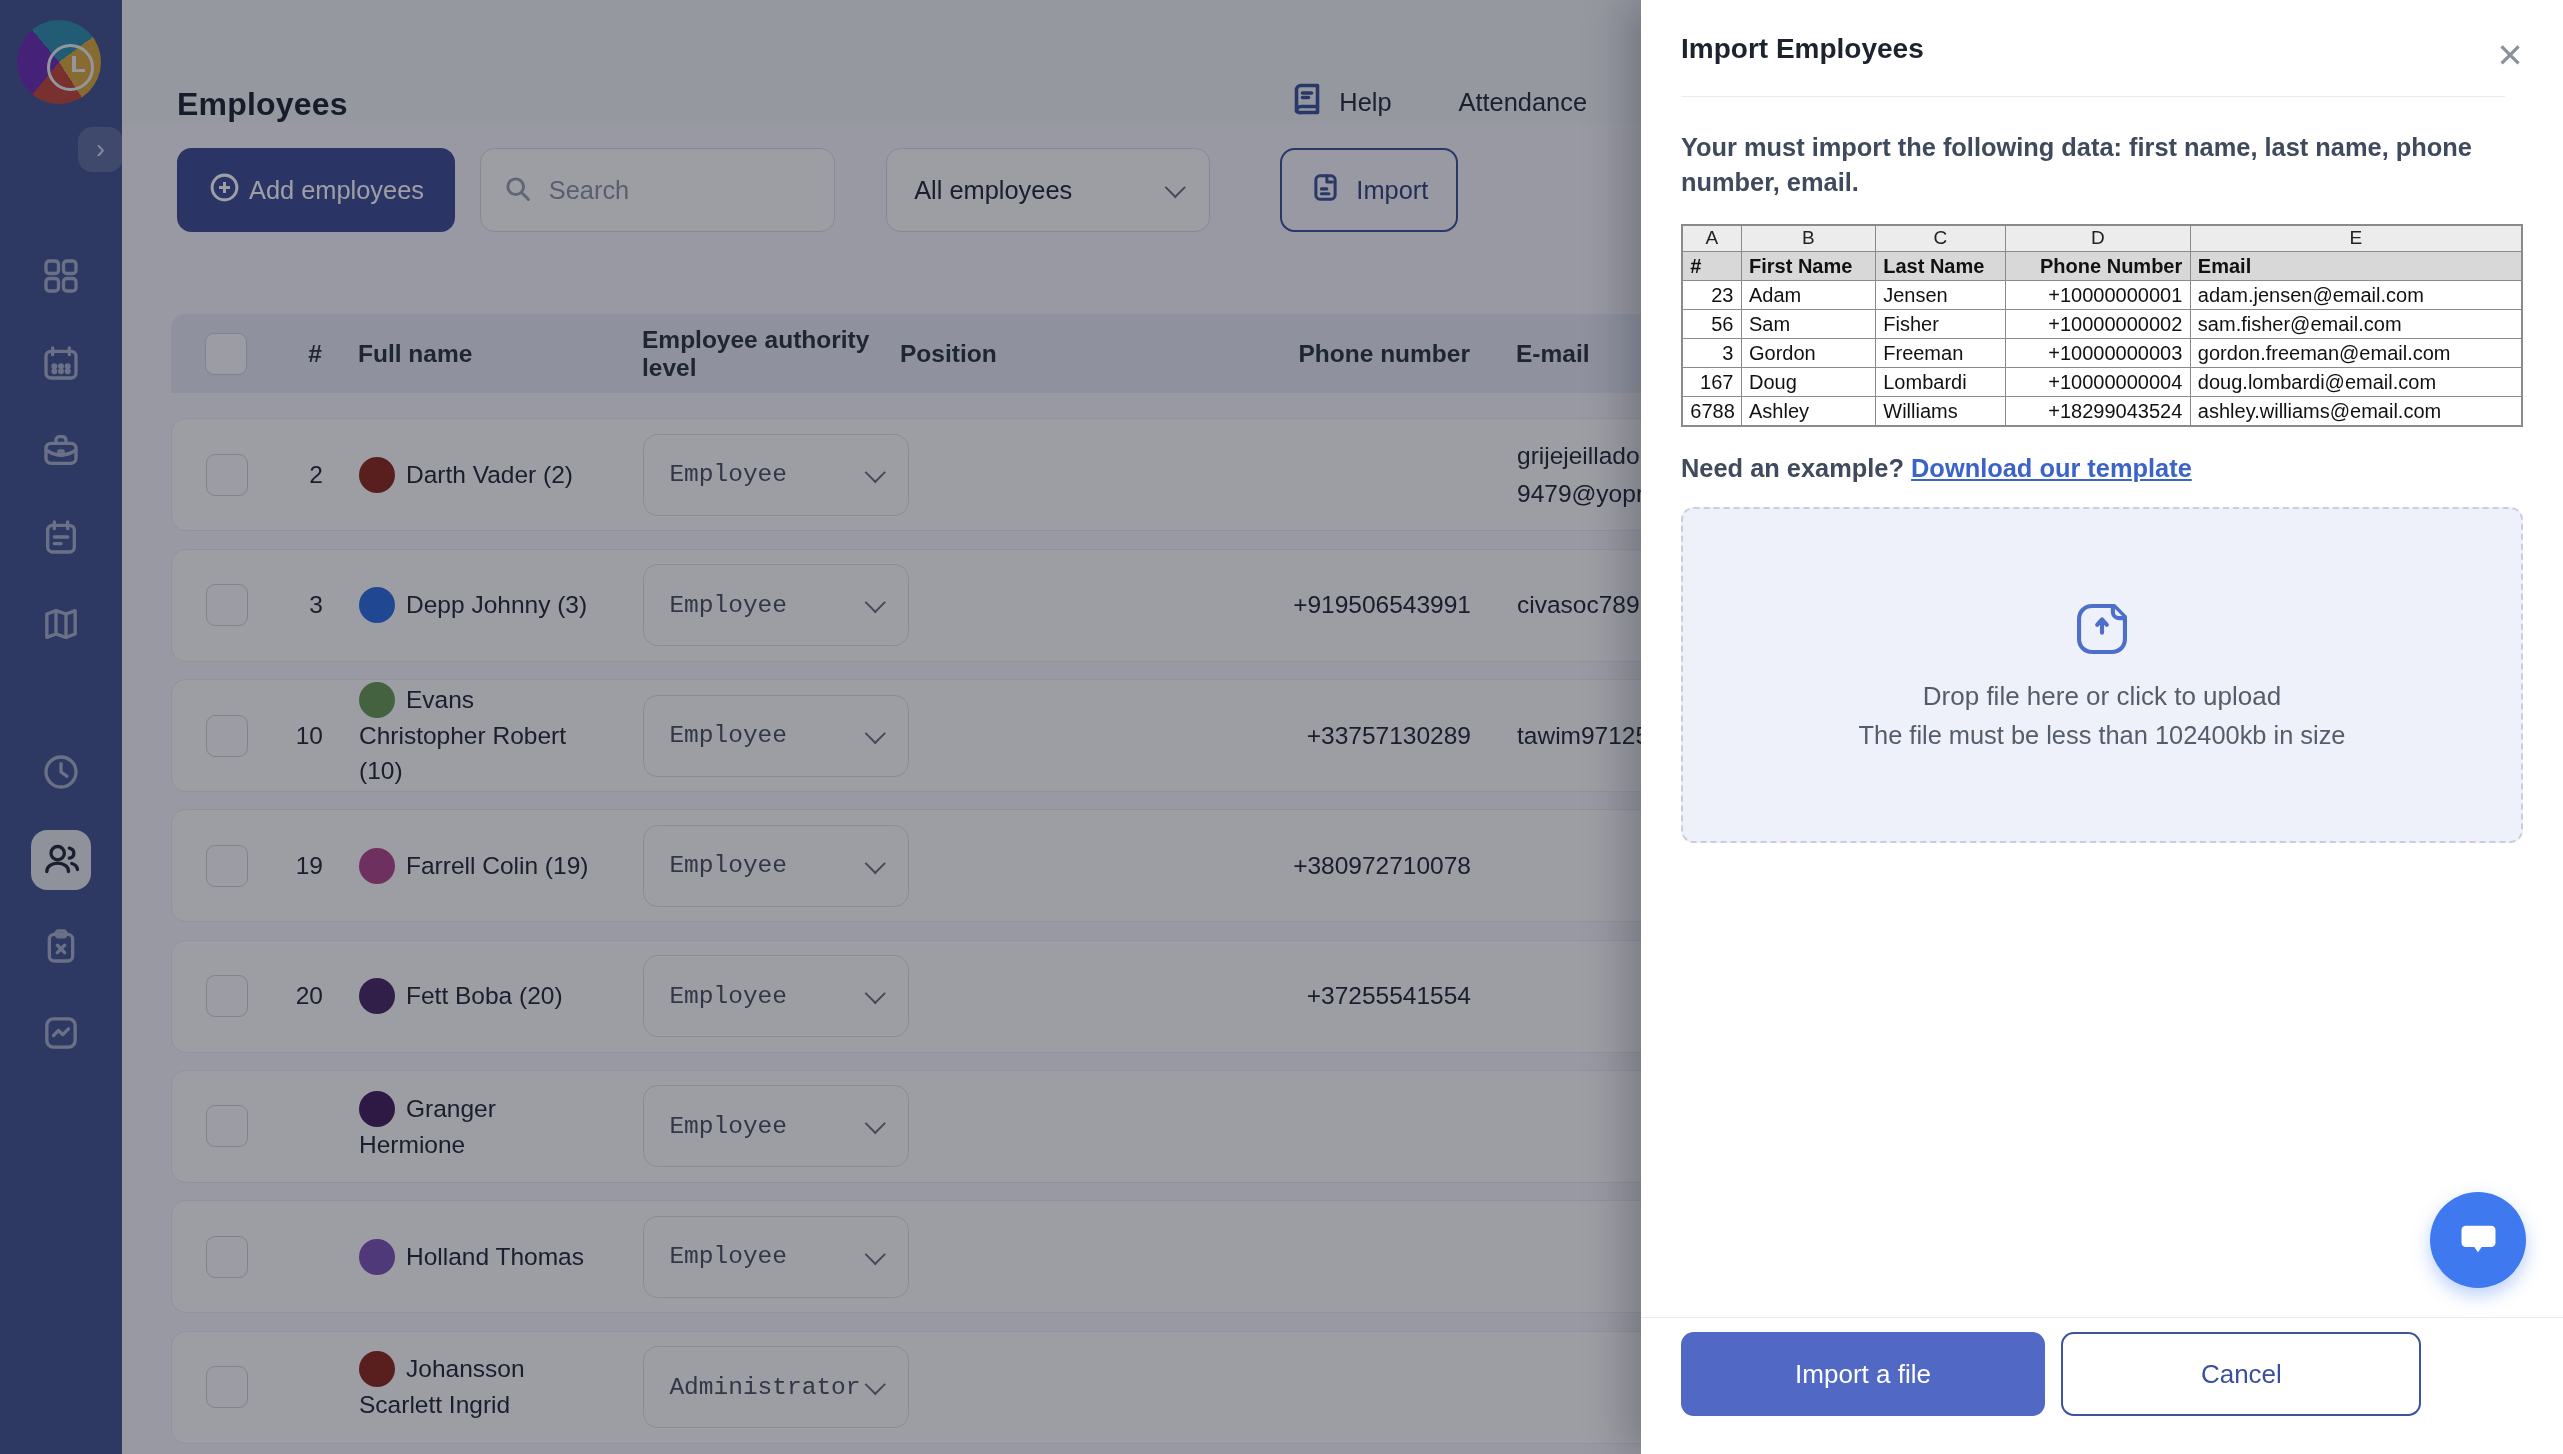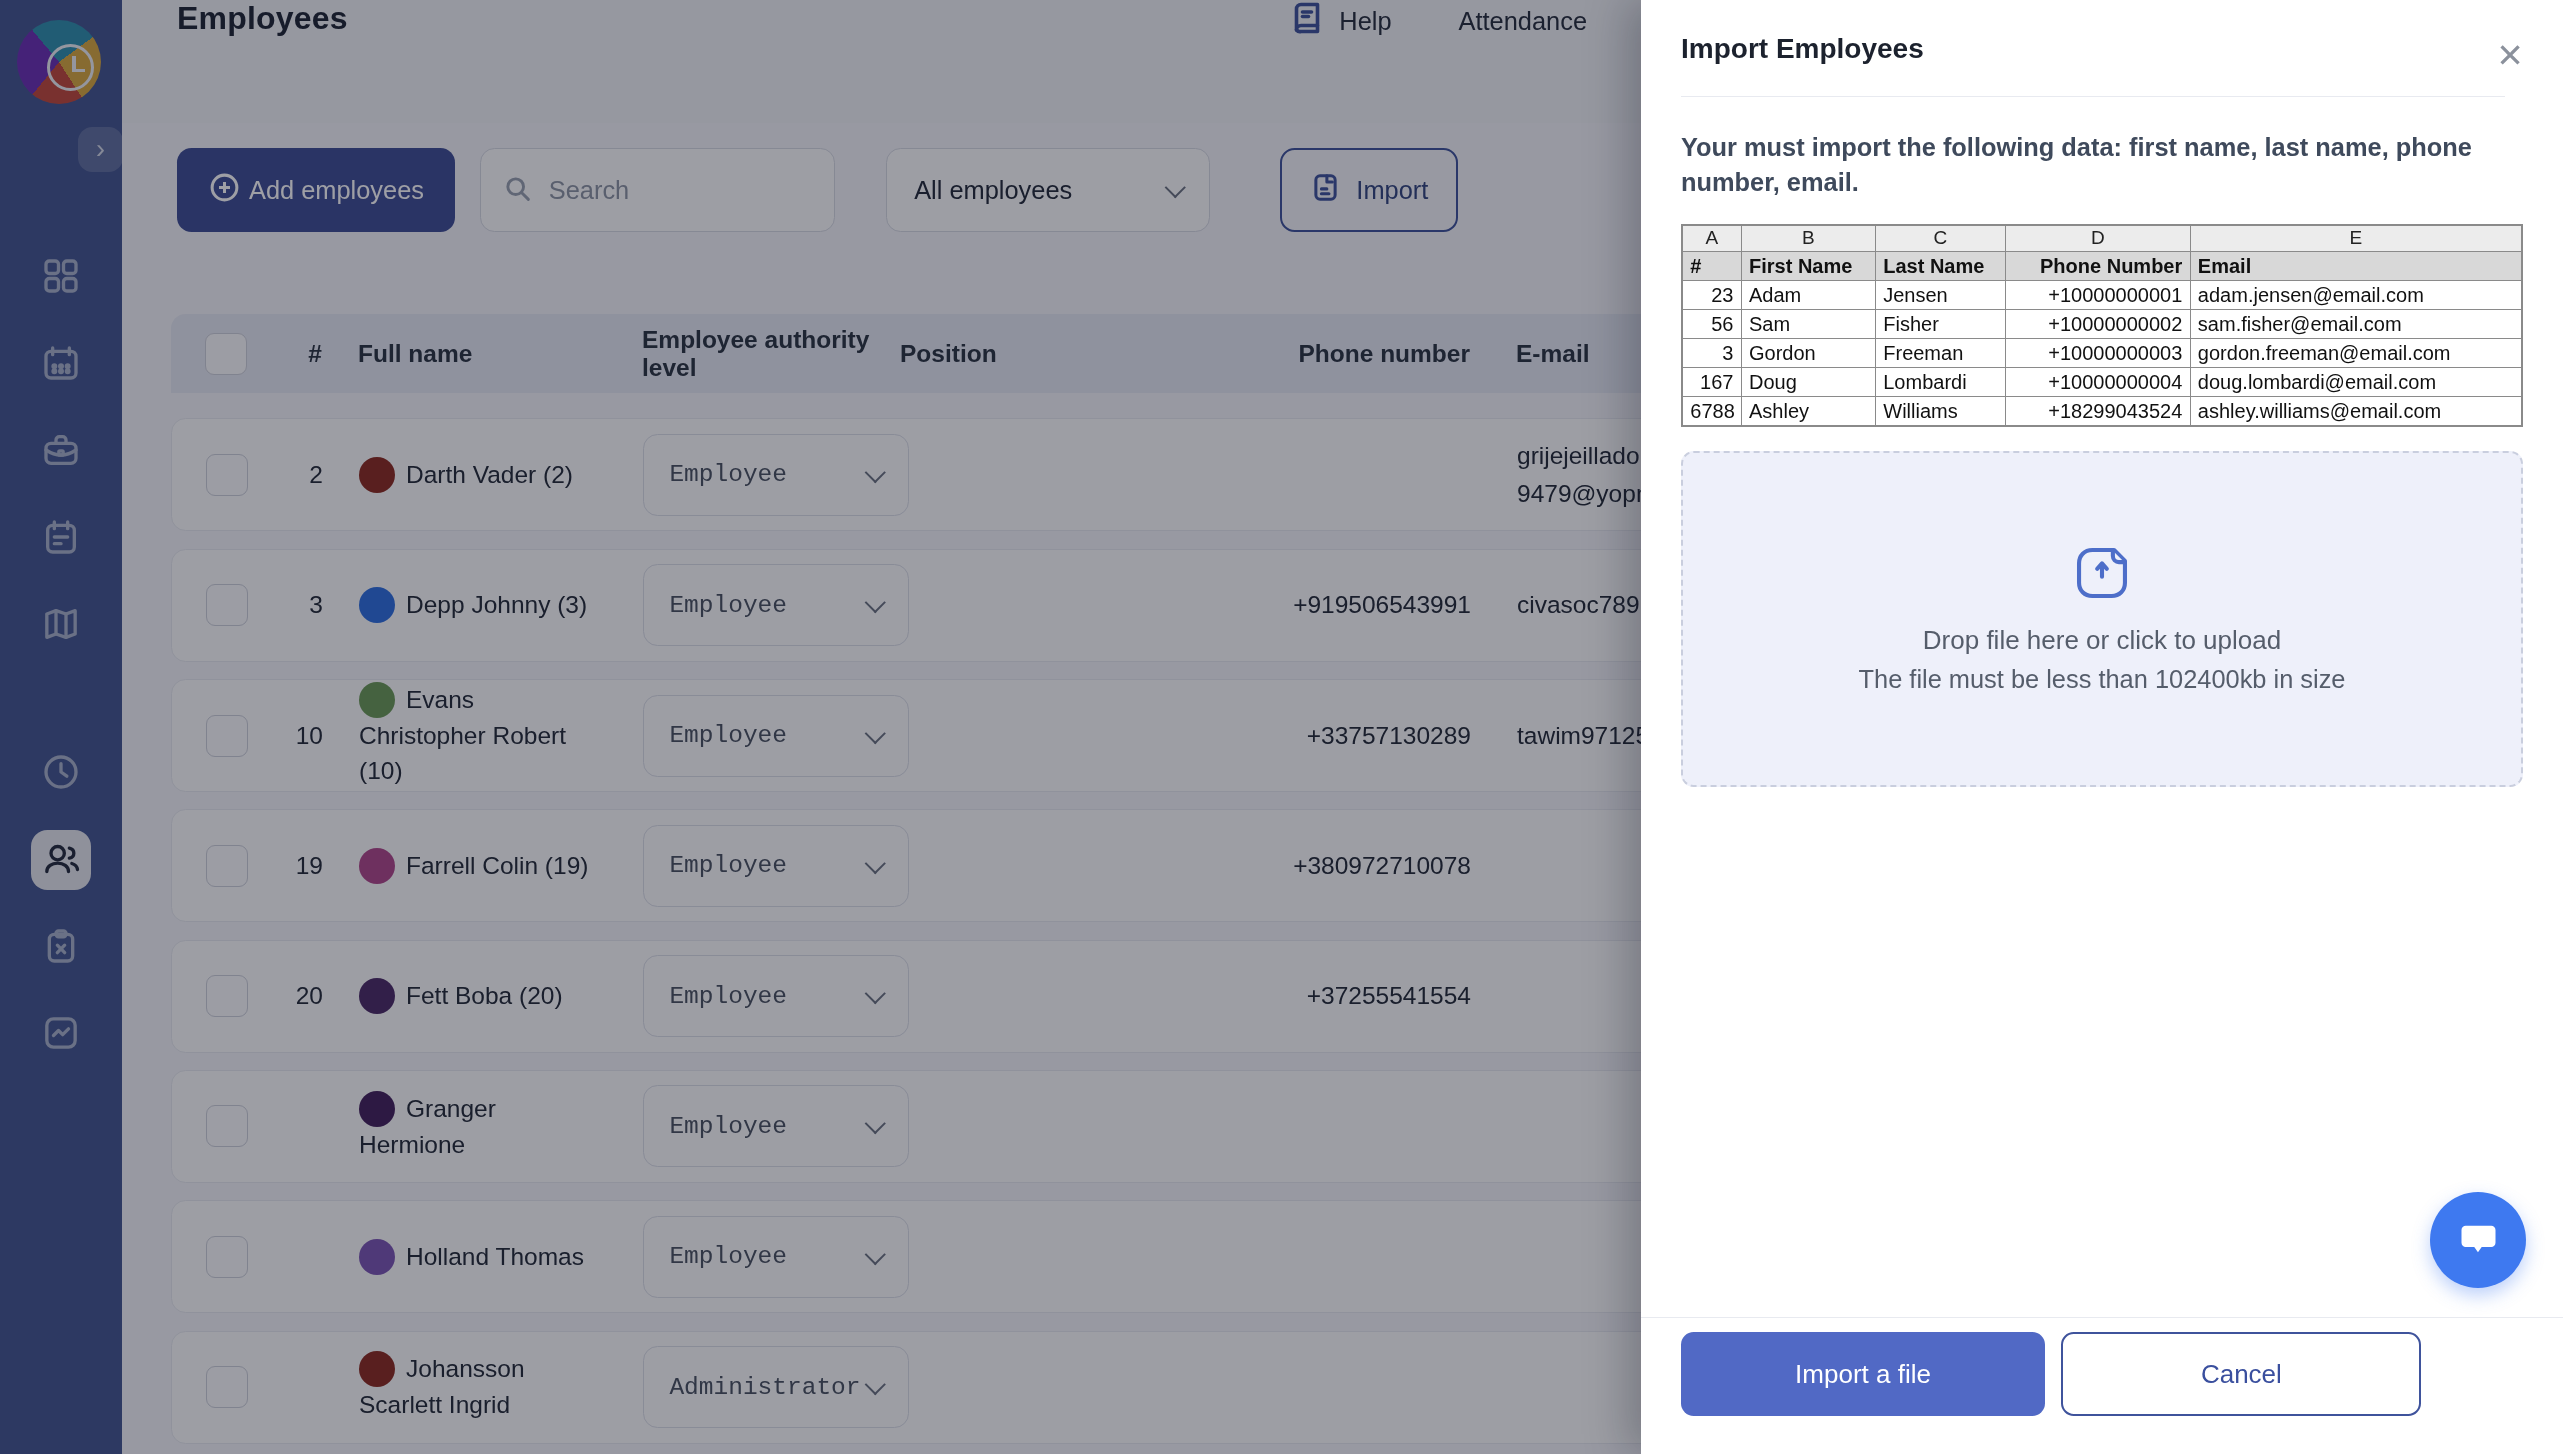--- a/index.html
+++ b/index.html
@@ -19,21 +19,21 @@
                 background:rgba(255,255,255,0.16); color:#d6dbe8; display:flex; align-items:center; justify-content:center;
                 font-size:27px; cursor:pointer; }
   .nav-icons { position:absolute; left:0; top:247px; width:122px; display:flex; flex-direction:column; align-items:center; }
   .nav-item { width:60px; height:60px; margin-bottom:27px; border-radius:16.4px; display:flex; align-items:center; justify-content:center; color:#a9b2cb; }
   .nav-item svg { width:40px; height:40px; stroke:currentColor; fill:none; stroke-width:2; stroke-linecap:round; stroke-linejoin:round; }
   .nav-item.sel { background:#e6e8ef; color:#232a3c; }
   .nav-gap { height:61px; }
 
   
   .main { position:absolute; left:122px; top:0; width:1520px; height:1454px; background:#f5f6fa; overflow:hidden; z-index:1; }
-  .topbar { height:123px; background:#f2f3f7; display:flex; align-items:flex-start; padding:0 55px; }
+  .topbar { height:123px; background:#f2f3f7; display:flex; align-items:flex-end; padding:0 55px; }
   .page-title { font-size:32px; font-weight:700; color:#1e2535; letter-spacing:0.2px; }
   .topnav { margin-left:auto; display:flex; align-items:center; gap:67px; }
   .topnav .navlink { display:flex; align-items:center; gap:14.5px; font-size:25.4px; color:#262d3c; cursor:pointer; white-space:nowrap; }
   .book-icon svg { width:36px; height:36px; stroke:#3f539c; fill:none; stroke-width:2.4; stroke-linecap:round; stroke-linejoin:round; }
 
   .toolbar { display:flex; align-items:center; gap:25.4px; padding:25.4px 0 0 55px; }
   .btn-add { width:278px; height:84px; background:#3f4d95; border-radius:14.5px; color:#fff; font-size:25.4px;
              display:flex; align-items:center; justify-content:center; gap:8px; cursor:pointer; }
   .btn-add svg { width:33px; height:33px; stroke:#fff; fill:none; stroke-width:2.2; }
   .search-box { width:355px; height:84px; background:#fdfdfe; border:1.8px solid #d7dae3; border-radius:14.5px;
@@ -468,20 +468,23 @@
               <td class="r">6788</td>
               <td class="">Ashley</td>
               <td class="">Williams</td>
               <td class="r">+18299043524</td>
               <td class="">ashley.williams@email.com</td>
             </tr>
           </tbody>
       </table>
     </div>
 
+    <div class="example-line">
+      <span>Need an example? </span><span class="tmpl-link">Download our template</span>
+    </div>
 
     <div class="dropzone">
       <div class="upload-ic">
         <svg viewBox="0 0 48 48">
             <path d="M34 5H16C9.5 5 5 9.5 5 16v16c0 6.5 4.5 11 11 11h16c6.5 0 11-4.5 11-11V14L34 5z"></path>
             <path d="M33 5.5V10c0 2.8 2.2 5 5 5h4.5" fill="#eef0fa"></path>
             <path d="M20 20.5 24 16l4 4.5M24 17v10"></path>
           </svg>
       </div>
       <div class="dz1">Drop file here or click to upload</div>

